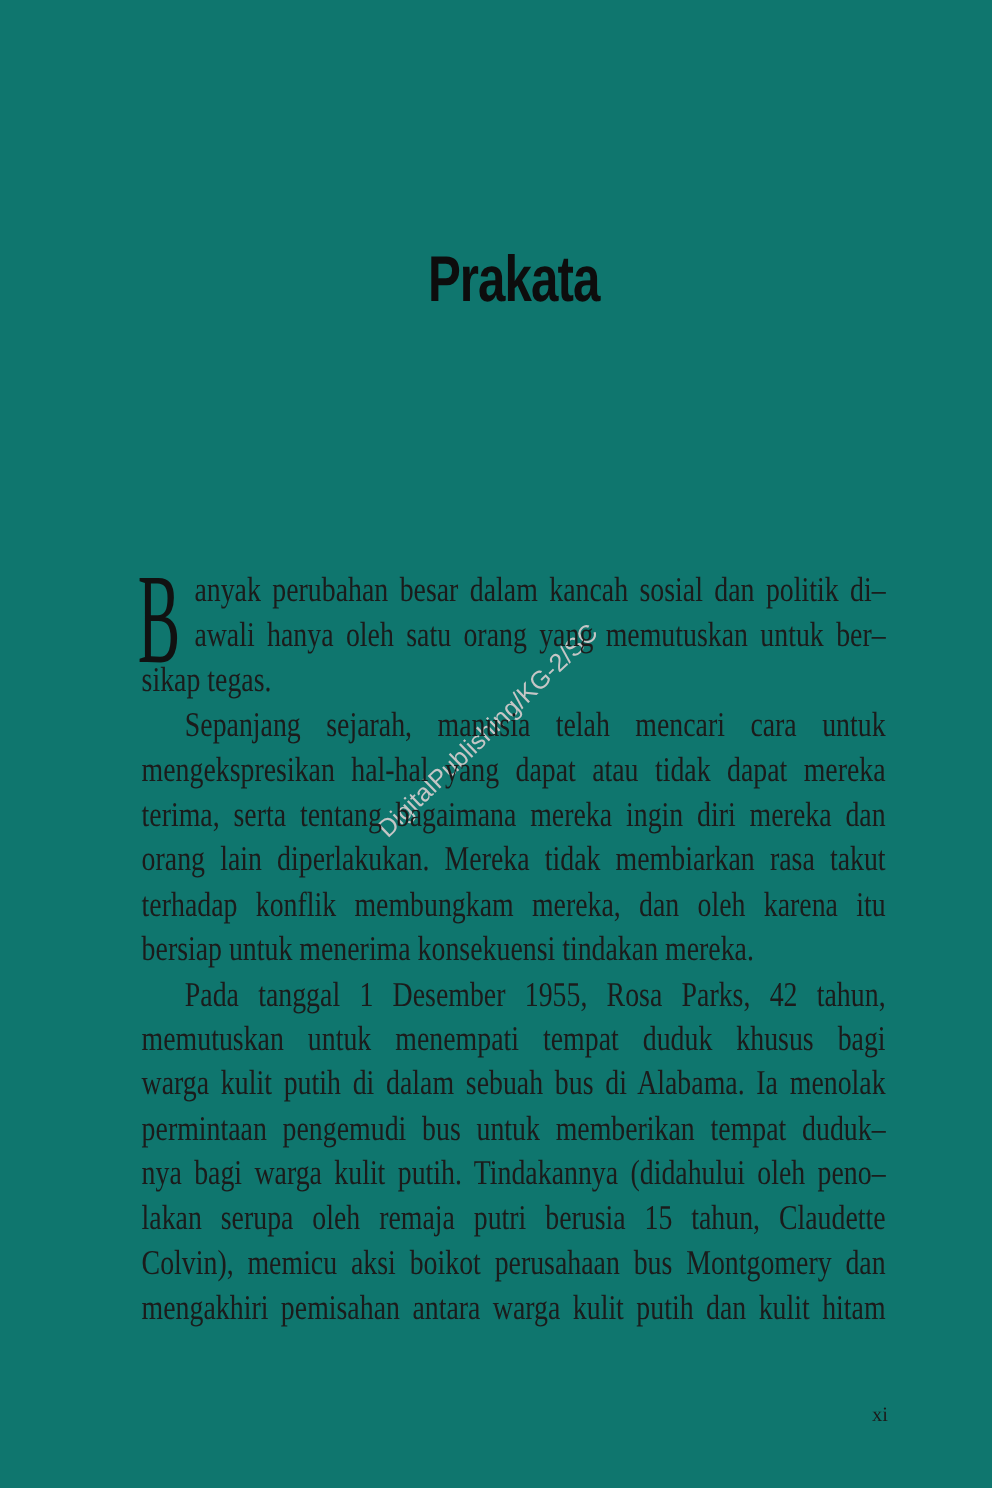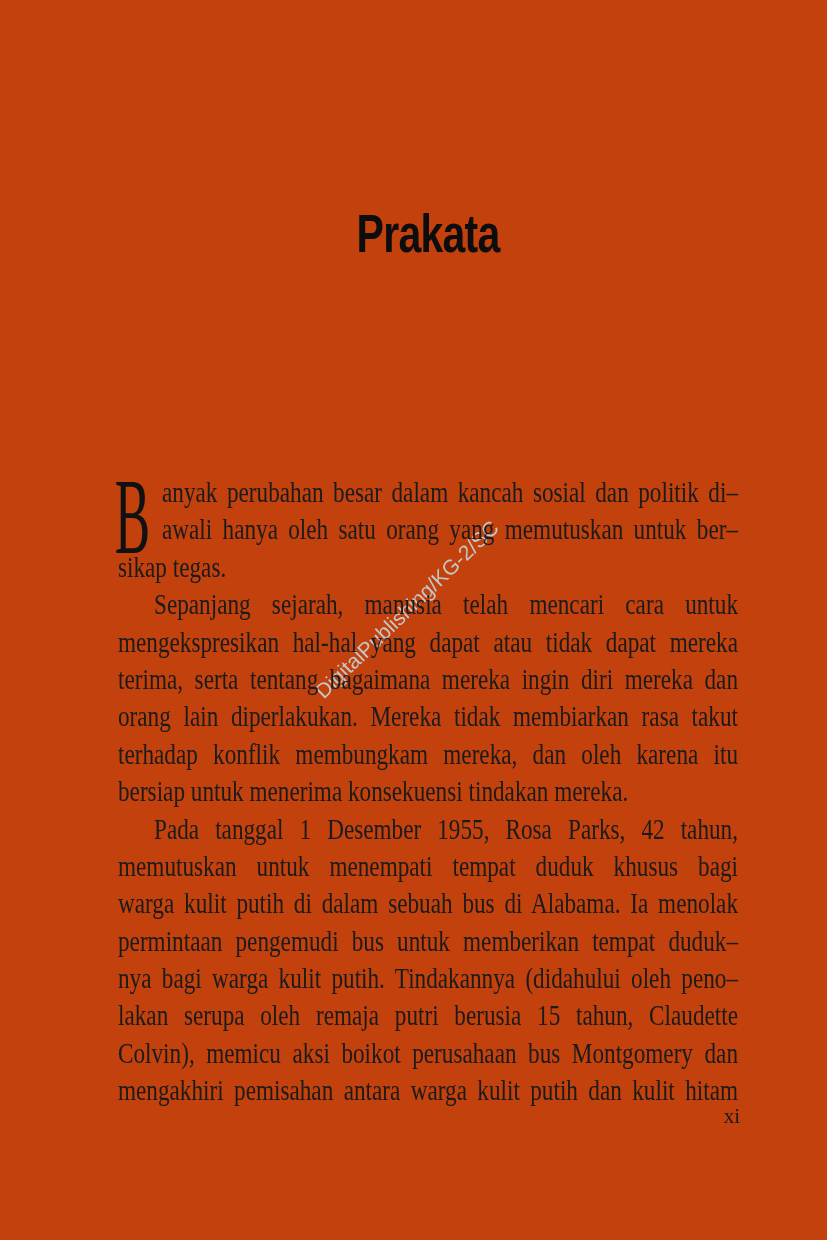--- a/index.html
+++ b/index.html
@@ -1,19 +1,19 @@
 <!DOCTYPE html>
 <html><head>
 <meta charset="utf-8">
 <style>
   html,body{margin:0;padding:0;background:#888;}
   .page{
     position:relative;
     width:827px;height:1240px;
-    background:#c2410c;
+    background:#0f766e;
     margin:0 auto;
     overflow:hidden;
     font-family:"Liberation Serif", serif;
     color:#1b1b1b;
   }
   
   .title-wrap{
     position:absolute;
     left:118px;top:206px;width:620px;
     text-align:center;
@@ -75,22 +75,22 @@
     left:-4px;top:-10px;
     font-size:107px;
     line-height:107px;
     transform:scaleX(0.62);
     transform-origin:left top;
     color:#111;
   }
   
   .folio{
     position:absolute;
-    top:1101px;right:87px;
-    font-size:21px;
+    top:1164px;right:87px;
+    font-size:17px;
     line-height:30px;
     color:#1b1b1b;
   }
 </style>
 </head>
 <body>
 
 <div class="page">
 
   <div class="title-wrap">

